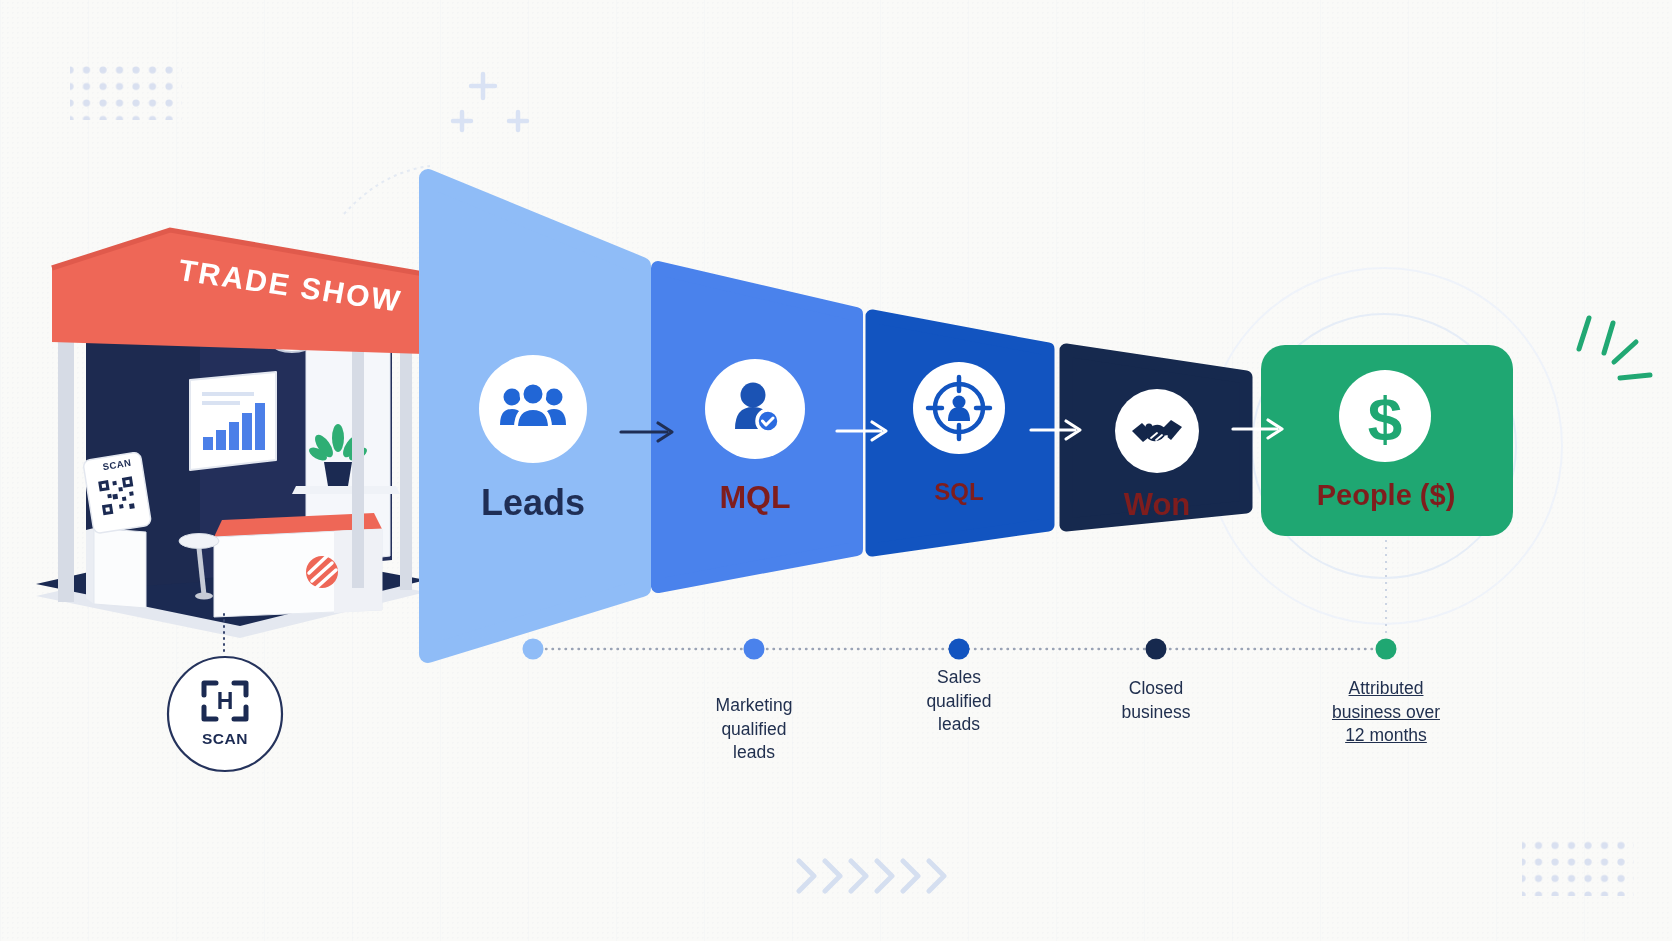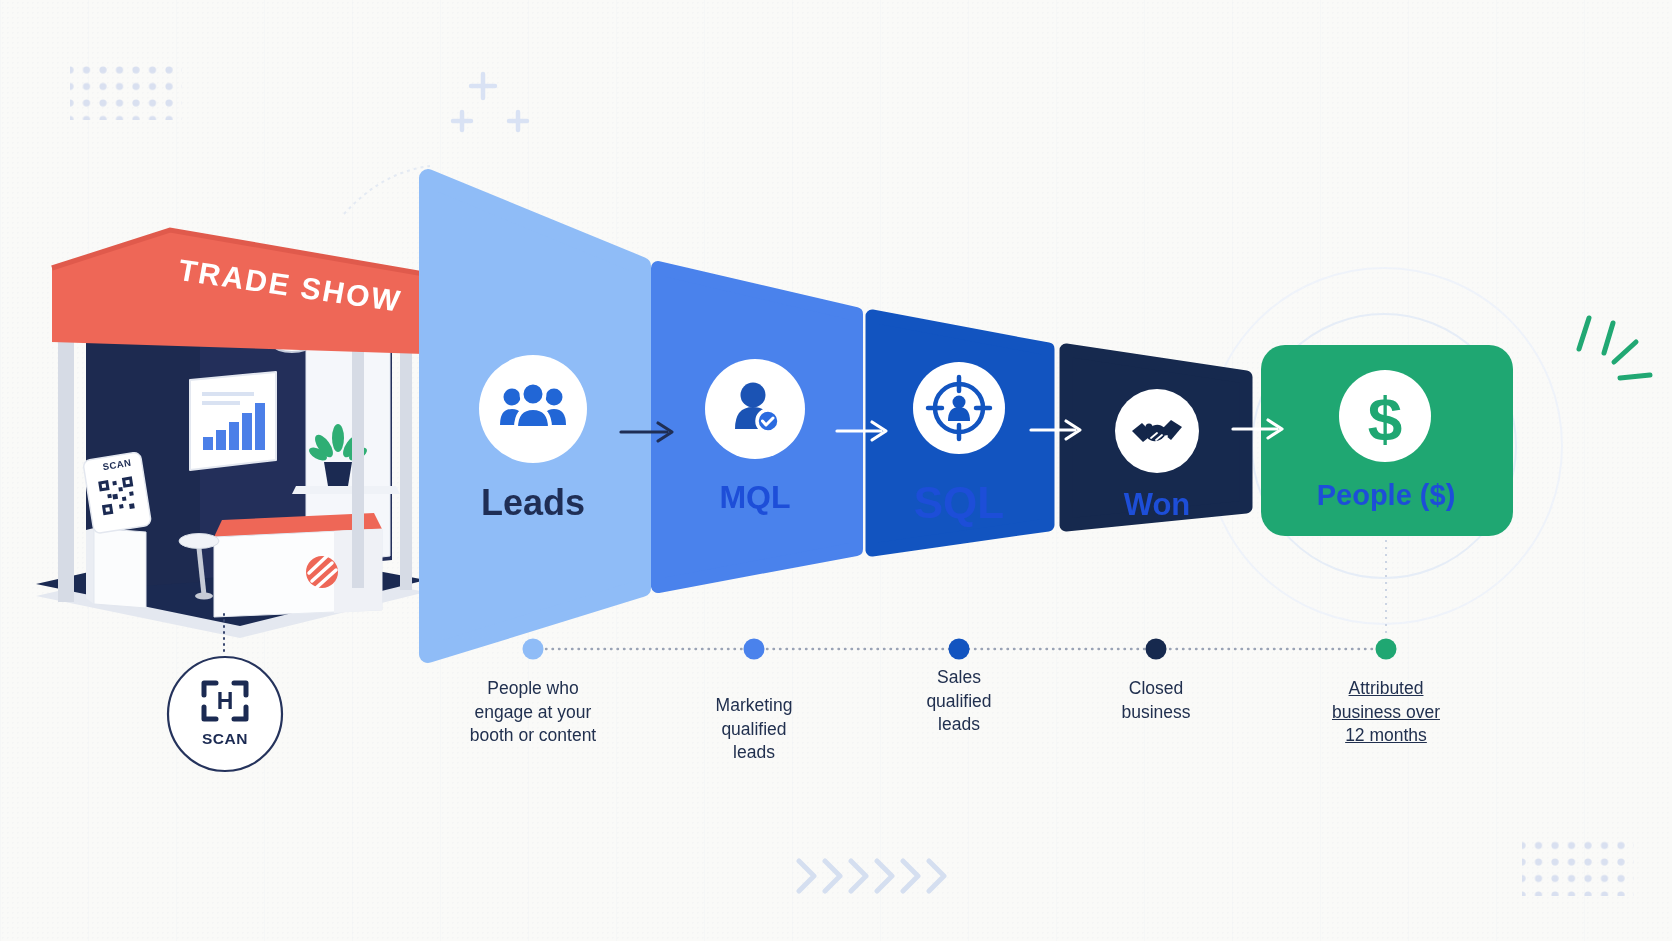--- a/index.html
+++ b/index.html
@@ -19,25 +19,25 @@
     left:150px;top:247px;width:280px;height:78px;
     display:flex;align-items:center;justify-content:center;
     transform:rotate(8.2deg) skewX(-2deg);
     font-size:30px;font-weight:800;color:#FFFFFF;letter-spacing:2px;white-space:nowrap;
   }
   .kiosk-label{
     left:94px;top:459px;width:46px;text-align:center;
     transform:rotate(-9deg);
     font-size:9.5px;font-weight:800;color:#1B2A52;letter-spacing:.5px;
   }
-  .stage-title{font-weight:800;color:#1d4ed8;text-align:center;white-space:nowrap;}
+  .stage-title{font-weight:800;color:#7f1d1d;text-align:center;white-space:nowrap;}
   .stage-title.navy{color:#1F2E55;}
   .t-leads{left:423px;top:482px;width:220px;font-size:36px;}
   .t-mql{left:645px;top:479px;width:220px;font-size:32px;}
-  .t-sql{left:849px;top:478px;width:220px;font-size:44px;}
+  .t-sql{left:849px;top:478px;width:220px;font-size:24px;}
   .t-won{left:1047px;top:487px;width:220px;font-size:31px;}
   .t-rev{left:1266px;top:479px;width:240px;font-size:29px;}
   .desc{color:#21304F;font-size:17.5px;font-weight:500;line-height:23.5px;text-align:center;}
   .d0{left:413px;top:677px;width:240px;}
   .d1{left:634px;top:694px;width:240px;}
   .d2{left:839px;top:666px;width:240px;}
   .d3{left:1036px;top:677px;width:240px;}
   .d4{left:1266px;top:677px;width:240px;text-decoration:underline;}
   .dollar{left:1325px;top:383px;width:120px;text-align:center;
     font-size:62px;font-weight:800;color:#1FA772;}
@@ -281,25 +281,20 @@
 <div class="abs kiosk-label">SCAN</div>
 
 <div class="abs stage-title navy t-leads">Leads</div>
 <div class="abs stage-title t-mql">MQL</div>
 <div class="abs stage-title t-sql">SQL</div>
 <div class="abs stage-title t-won">Won</div>
 <div class="abs stage-title t-rev">People ($)</div>
 
 <div class="abs dollar">$</div>
 
-<div class="abs desc d0">
-  <div>People who</div>
-  <div>engage at your</div>
-  <div>booth or content</div>
-</div>
 <div class="abs desc d1">
   <div>Marketing</div>
   <div>qualified</div>
   <div>leads</div>
 </div>
 <div class="abs desc d2">
   <div>Sales</div>
   <div>qualified</div>
   <div>leads</div>
 </div>

